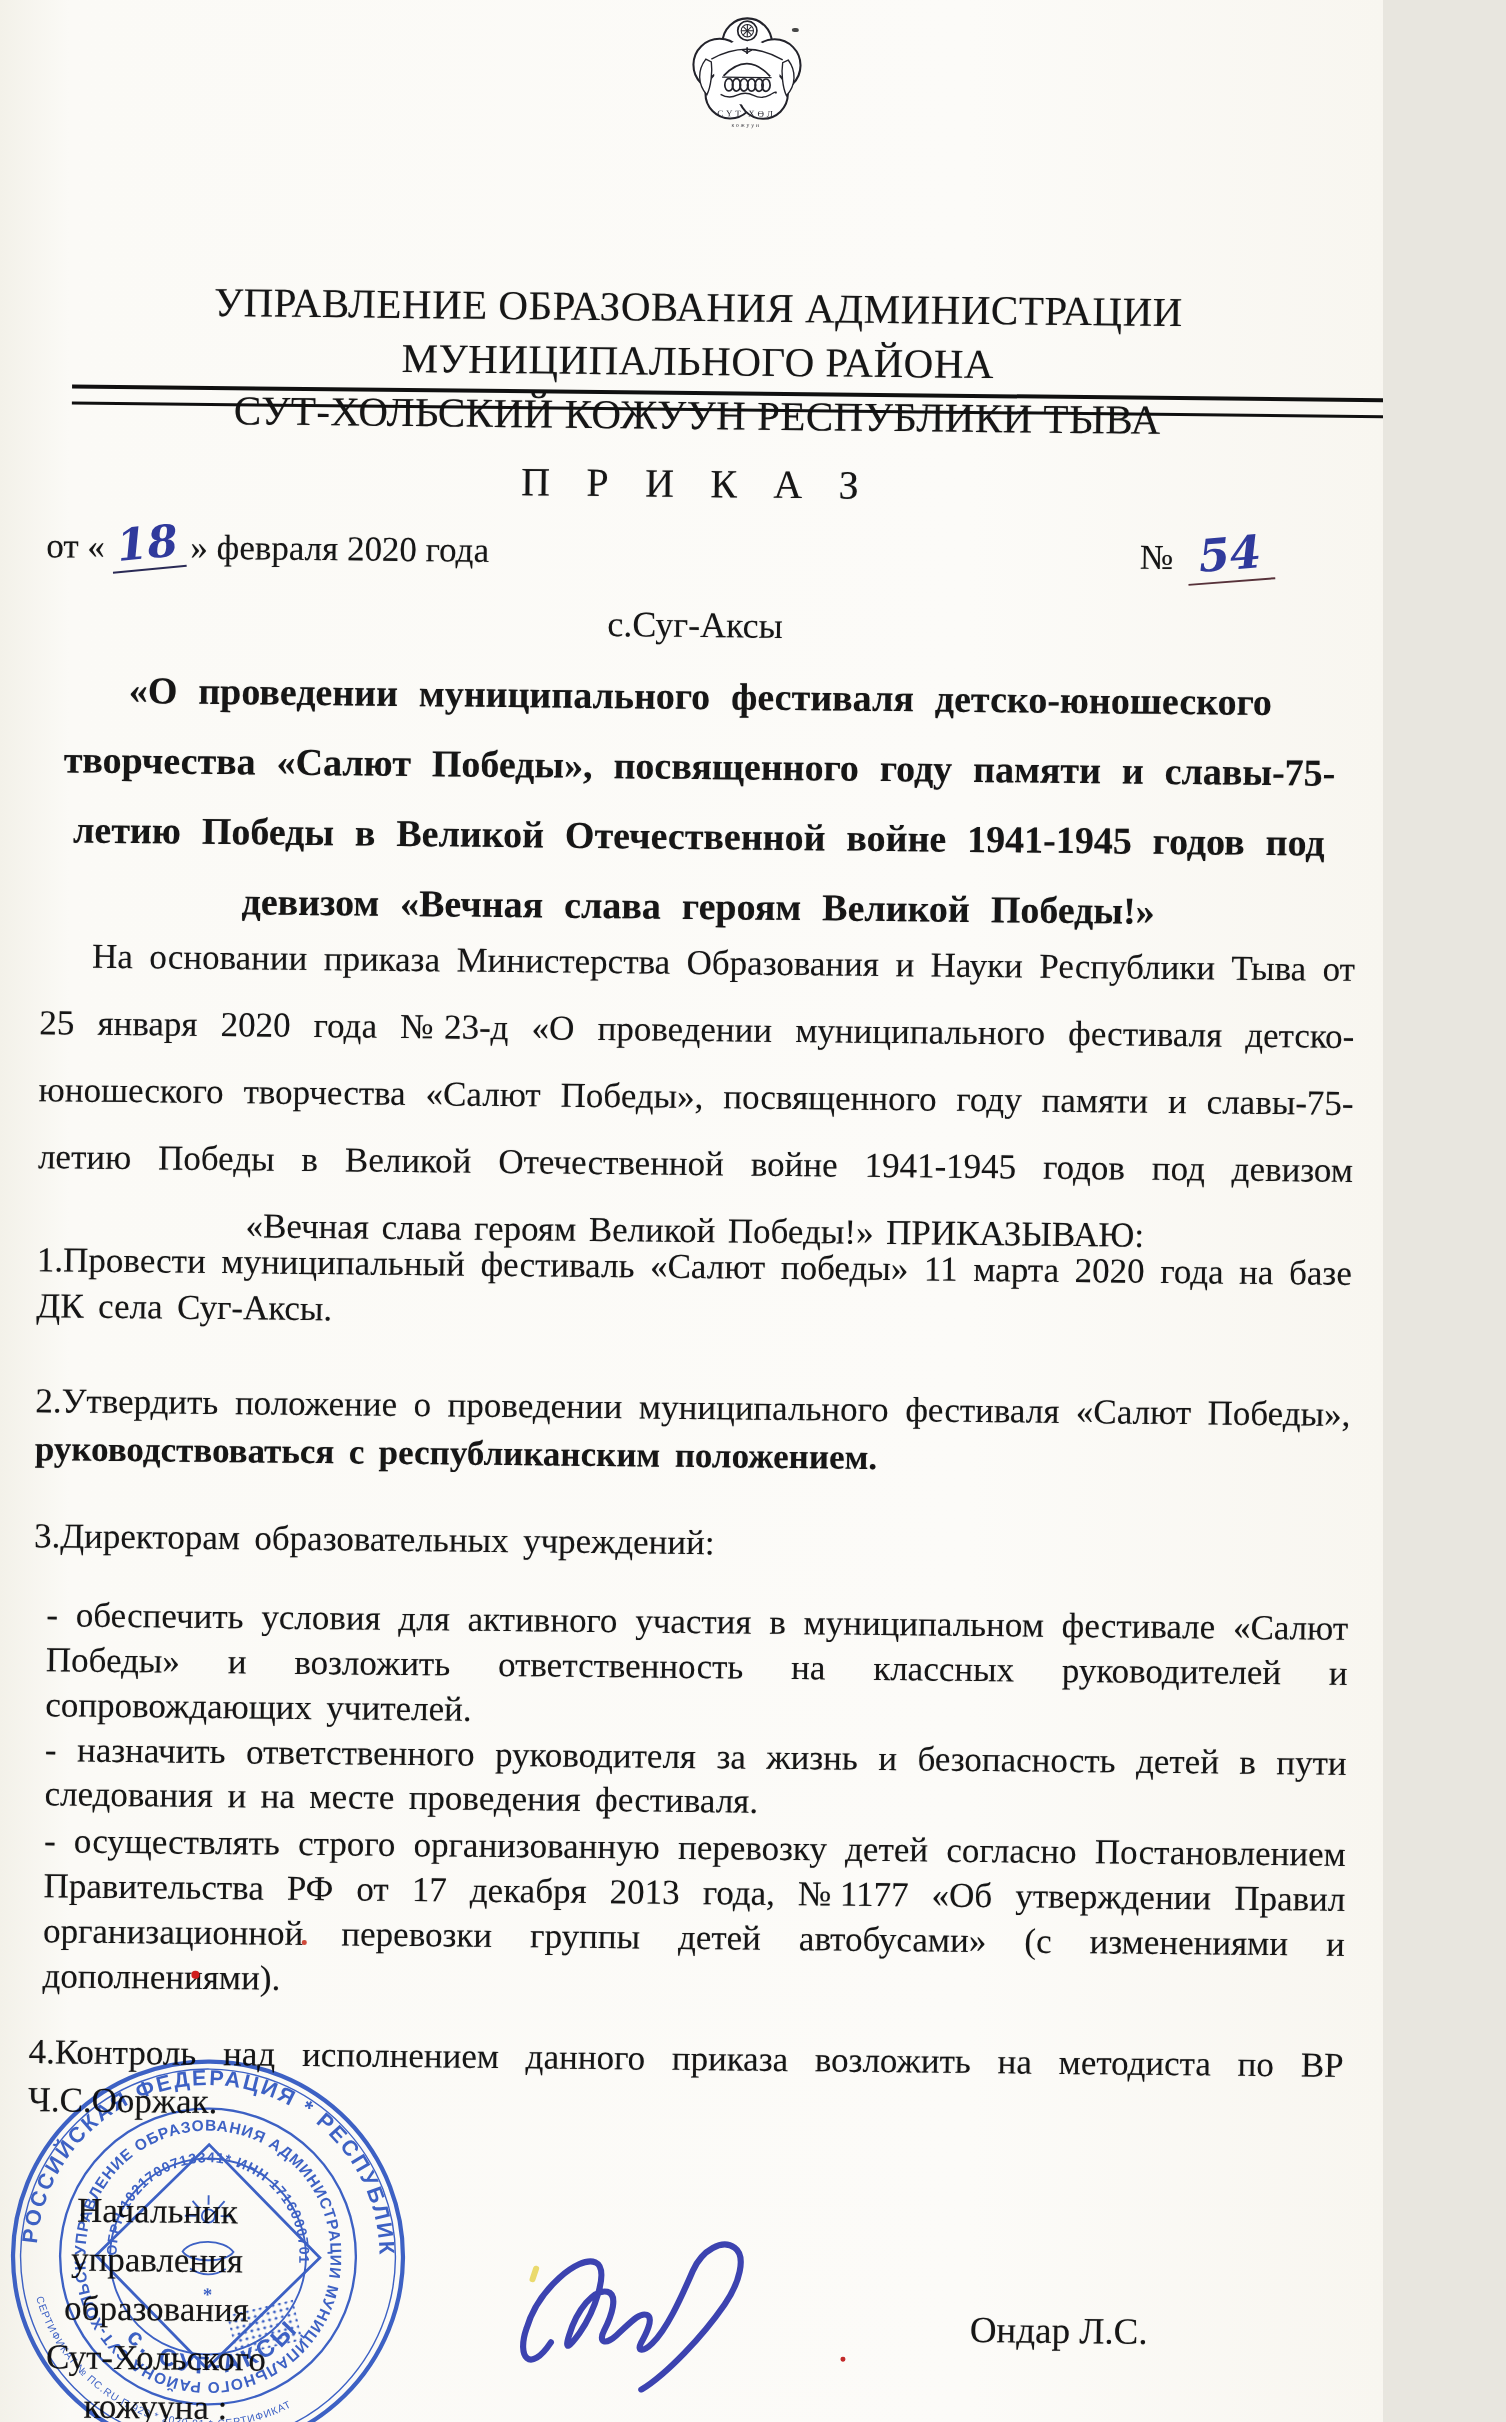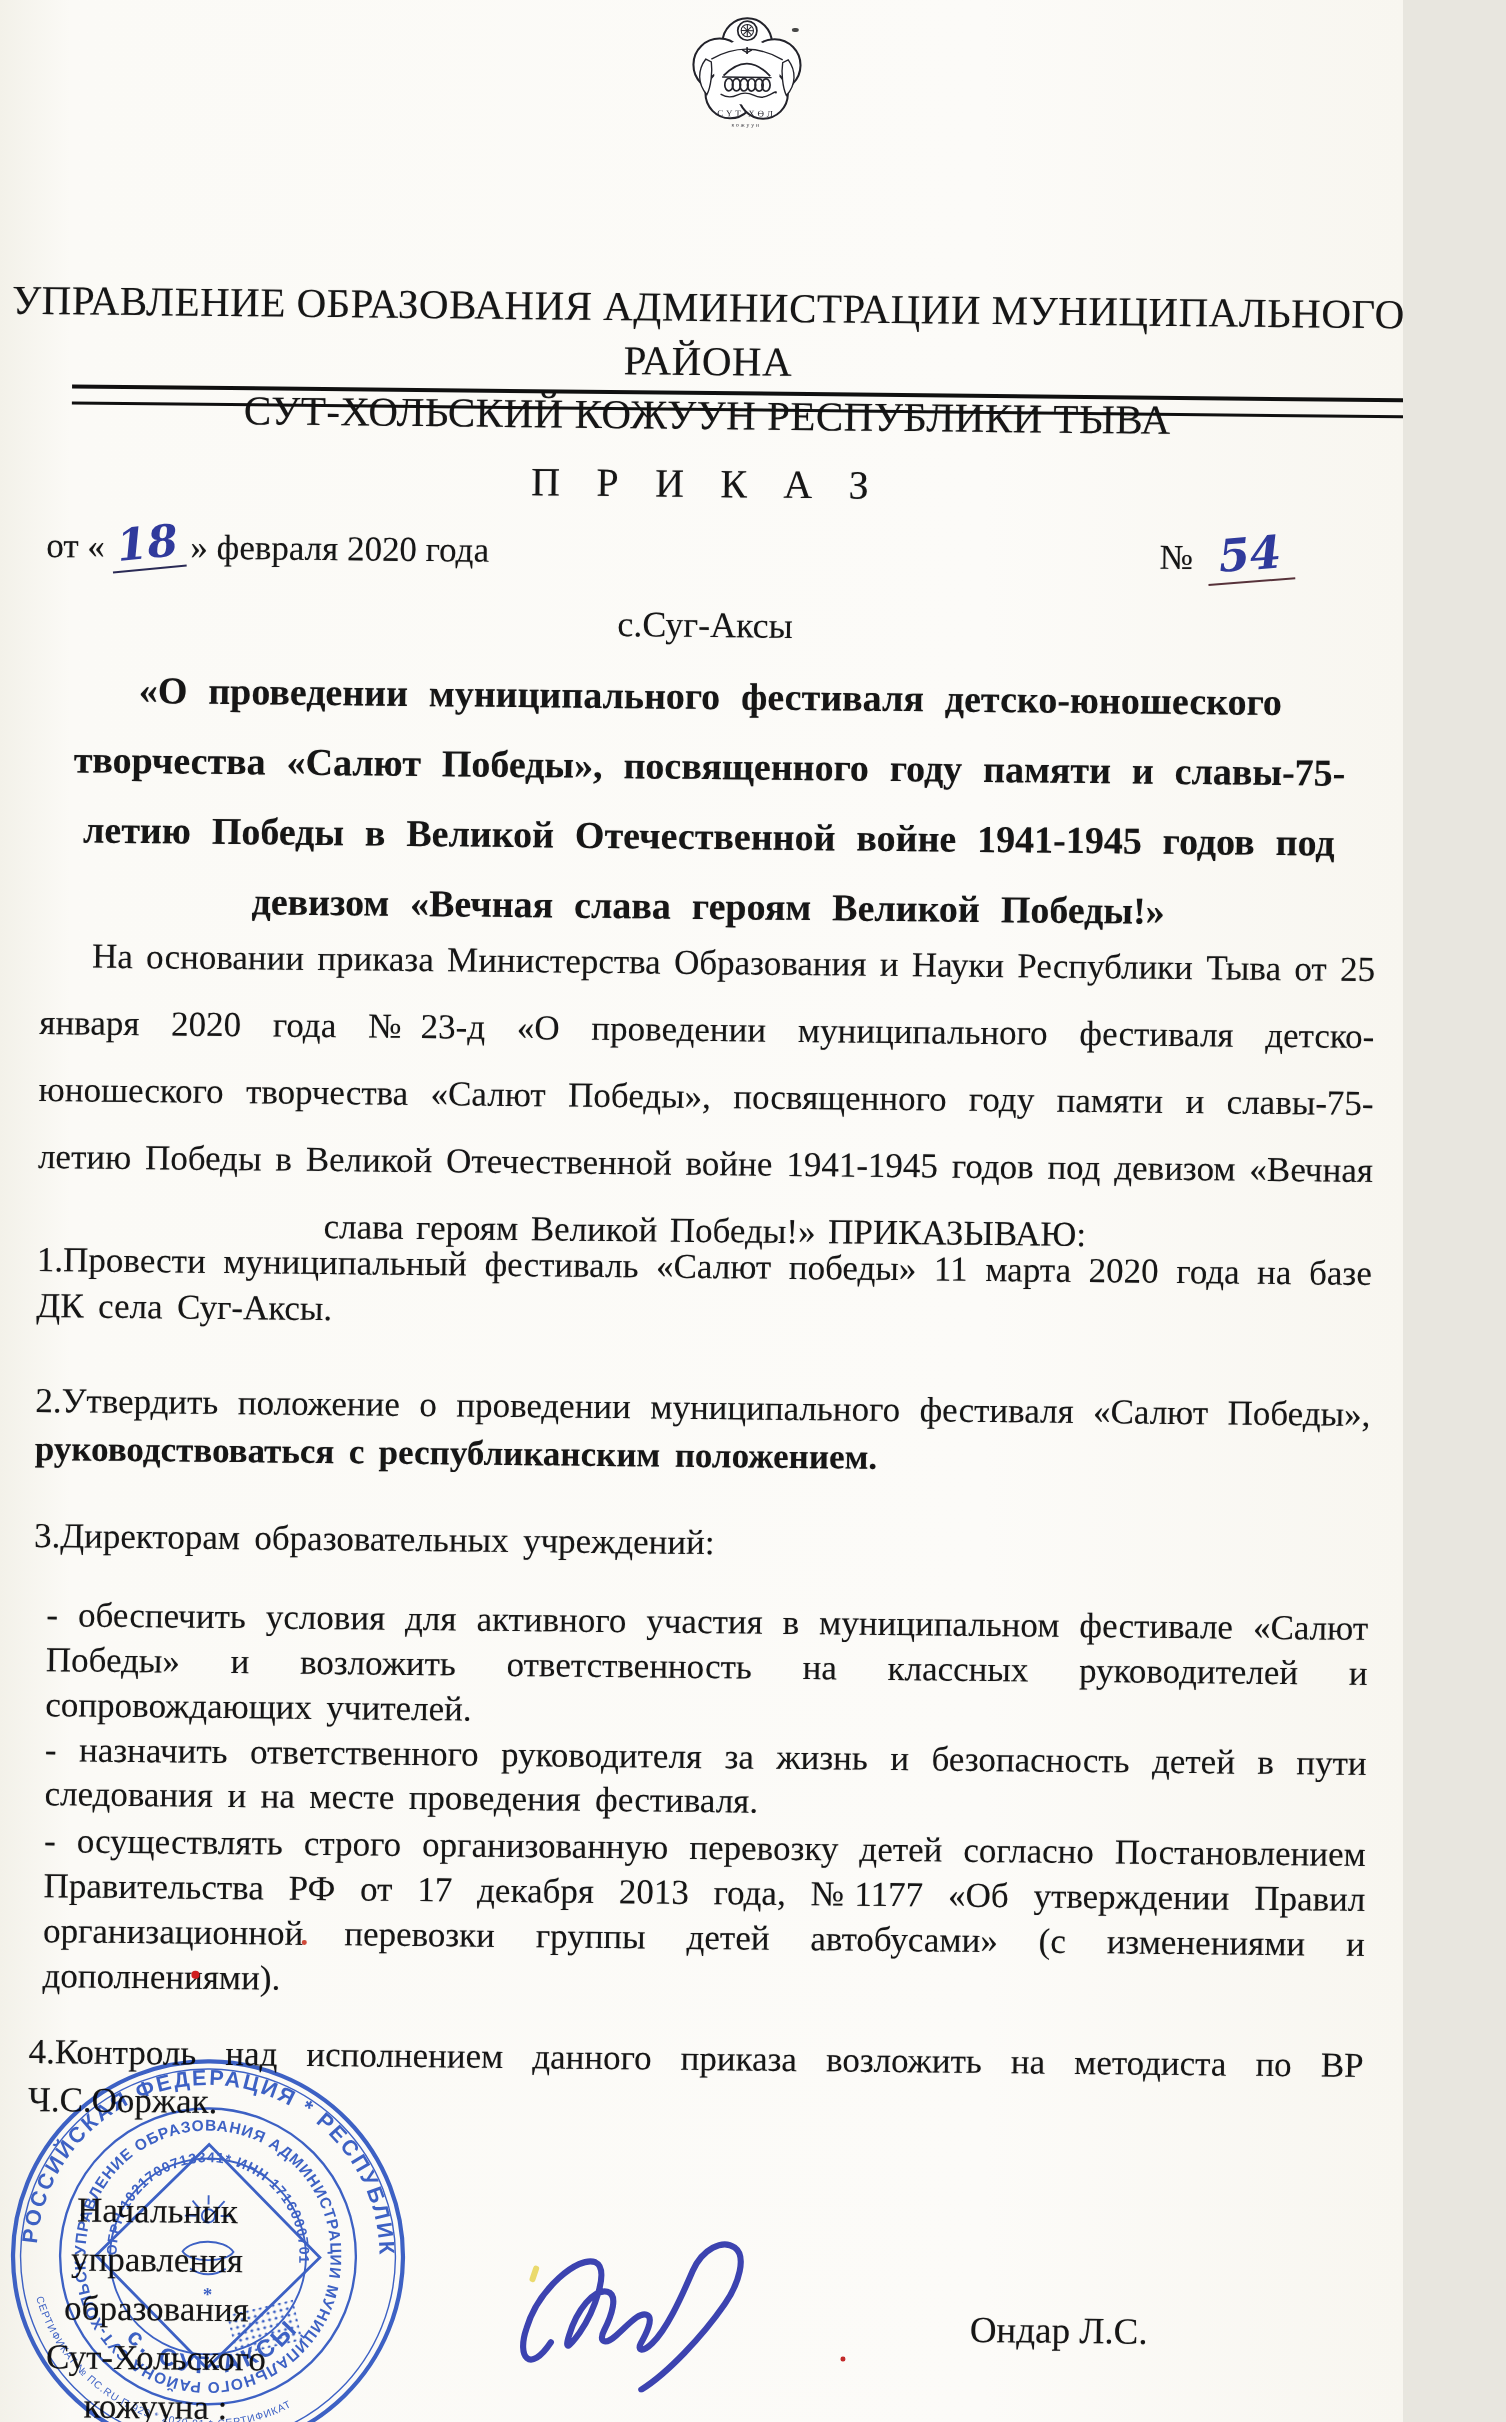--- a/index.html
+++ b/index.html
@@ -1,21 +1,20 @@
 <!DOCTYPE html>
 <html lang="ru" style="font-size:15px"><head>
 <meta charset="utf-8">
 <style>
   html,body{margin:0;padding:0;background:#e8e6df;}
   .page{
     position:relative;width:1383px;height:2423px;overflow:hidden;
     background:linear-gradient(90deg,#f3f1e9 0%,#fbfaf6 5%,#fcfbf8 70%,#f8f6f0 100%);
     font-family:"Liberation Serif","DejaVu Serif",serif;
     color:#161616;
-    padding-left:20px;
   }
   .tilt{position:absolute;inset:0;transform:rotate(0.6deg);transform-origin:50% 40%;}
   .soft{text-shadow:0 0 0.9px rgba(25,25,25,.4);}
   .header{position:absolute;top:280px;left:0;right:0;text-align:center;font-size:41px;line-height:54px;letter-spacing:0.5px;}
   .rule{position:absolute;top:391px;left:66px;right:0;height:13.2px;border-top:4.7px solid #101010;border-bottom:3.8px solid #101010;}
   .prikaz{position:absolute;top:460px;left:0;right:0;text-align:center;font-size:40px;letter-spacing:13.2px;}
   .daterow{position:absolute;top:522px;left:42px;right:114px;font-size:35px;display:flex;justify-content:space-between;align-items:baseline;}
   .hw{font-style:italic;font-weight:bold;color:#303a9c;text-shadow:none;font-family:"DejaVu Serif",serif;}
   .hw-date{display:inline-block;min-width:74px;text-align:center;font-size:44px;border-bottom:2.8px solid #2a2a55;transform:rotate(-6deg);margin:0 5.7px;}
   .hw-num{display:inline-block;min-width:87px;text-align:center;font-size:45px;border-bottom:2.8px solid #57323a;transform:rotate(-5deg);margin-left:13.2px;}

